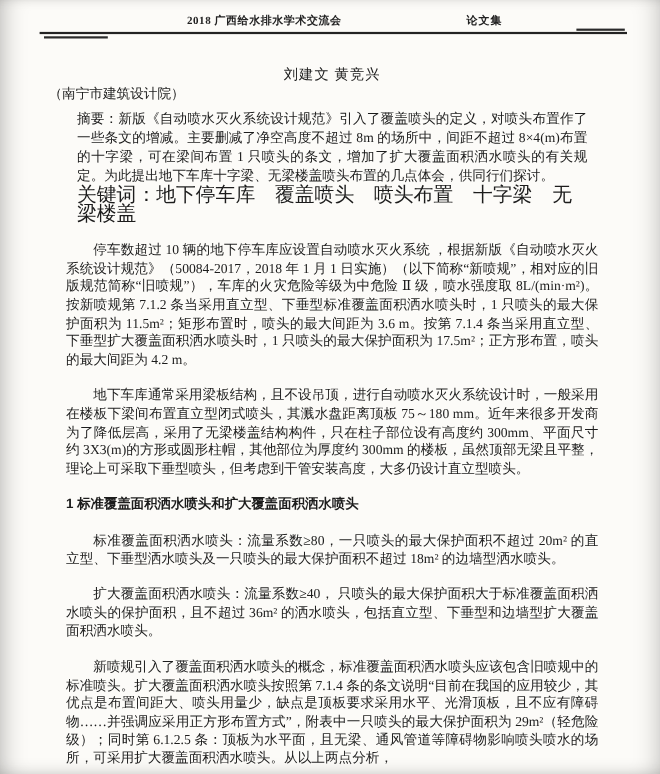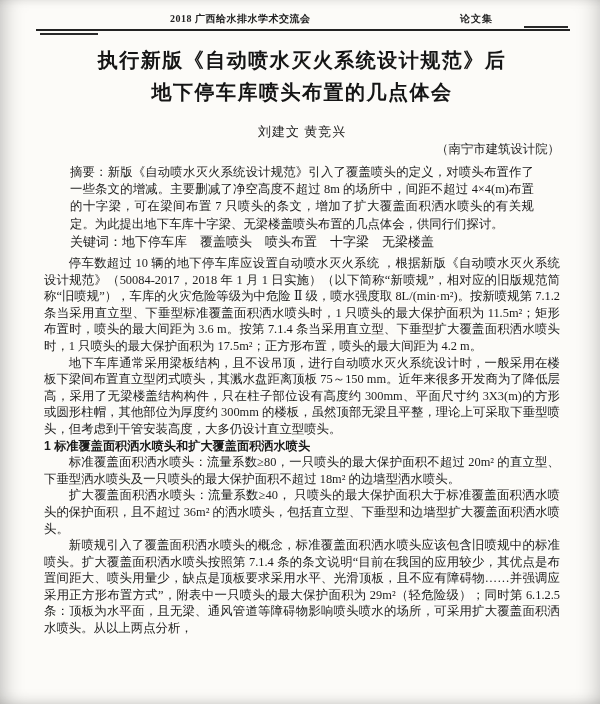--- a/index.html
+++ b/index.html
@@ -20,21 +20,21 @@
       inset 0 -12px 16px -12px rgba(0,0,0,0.15),
       inset 0 6px 10px -8px rgba(0,0,0,0.10);
   }
   
   .rh-left{
     position:absolute;top:12px;left:170px;
     font-size:10px;font-weight:bold;letter-spacing:0.5px;color:#222;
   }
   .rh-right{
     position:absolute;top:12px;left:424px;
-    font-size:10px;font-weight:bold;letter-spacing:1px;color:#222;margin-left:36px;
+    font-size:10px;font-weight:bold;letter-spacing:1px;color:#222;
   }
   .head-rule{
     position:absolute;top:29px;left:36px;right:30px;height:2px;
     background:#232323;
   }
   .head-rule-artifact-a{
     position:absolute;top:33px;left:40px;width:58px;height:2px;background:#2a2a2a;
   }
   .head-rule-artifact-b{
     position:absolute;top:26px;right:32px;width:44px;height:2px;background:#2a2a2a;
@@ -54,44 +54,44 @@
   }
   .authors{
     margin-top:15px;
     text-align:center;
     font-size:13px;
     line-height:17px;
     letter-spacing:1px;
   }
   .affiliation{
     margin-top:1px;
-    text-align:right;
+    text-align:left;
     font-size:12.4px;
     line-height:16px;
   }
   .abstract{
     margin:7px 26px 0 26px;
     font-size:12.4px;
     line-height:17.2px;
     text-align:justify;
   }
   .abstract .label,.keywords .label{font-weight:normal;}
   .keywords{
     margin:0 26px;
-    font-size:13px;
+    font-size:18px;
     line-height:17.2px;
   }
   .bodytext{
     margin-top:5px;
     font-size:12.4px;
     line-height:16.6px;
     text-align:justify;
   }
   .bodytext p{
-    margin:0;
+    margin:16px;
     text-indent:2em;
   }
   .bodytext p.sec-heading{
     text-indent:0;
     font-weight:bold;
     font-family:"Liberation Sans","DejaVu Sans",sans-serif;
     font-size:12.2px;
   }
 </style>
 </head>
@@ -100,35 +100,31 @@
 <div class="page">
 
   <div class="rh-left">2018 广西给水排水学术交流会</div>
   <div class="rh-right">论文集</div>
   <div class="head-rule"></div>
   <div class="head-rule-artifact-a"></div>
   <div class="head-rule-artifact-b"></div>
 
   <div class="content">
 
-    <div class="title">
-      <div>执行新版《自动喷水灭火系统设计规范》后</div>
-      <div>地下停车库喷头布置的几点体会</div>
-    </div>
 
     <div class="authors">刘建文 黄竞兴</div>
     <div class="affiliation">（南宁市建筑设计院）</div>
 
-    <div class="abstract"><span class="label">摘要：</span><span>新版《自动喷水灭火系统设计规范》引入了覆盖喷头的定义，对喷头布置作了 一些条文的增减。主要删减了净空高度不超过 8m 的场所中，间距不超过 4×4(m)布置的十字梁，可在梁间布置 7 只喷头的条文，增加了扩大覆盖面积洒水喷头的有关规定。为此提出地下车库十字梁、无梁楼盖喷头布置的几点体会，供同行们探讨。</span></div>
+    <div class="abstract"><span class="label">摘要：</span><span>新版《自动喷水灭火系统设计规范》引入了覆盖喷头的定义，对喷头布置作了 一些条文的增减。主要删减了净空高度不超过 8m 的场所中，间距不超过 8×4(m)布置的十字梁，可在梁间布置 1 只喷头的条文，增加了扩大覆盖面积洒水喷头的有关规定。为此提出地下车库十字梁、无梁楼盖喷头布置的几点体会，供同行们探讨。</span></div>
 
     <div class="keywords"><span class="label">关键词：</span><span>地下停车库　覆盖喷头　喷头布置　十字梁　无梁楼盖</span></div>
 
     <div class="bodytext">
       <p>停车数超过 10 辆的地下停车库应设置自动喷水灭火系统 ，根据新版《自动喷水灭火系统设计规范》（50084-2017，2018 年 1 月 1 日实施）（以下简称“新喷规”，相对应的旧版规范简称“旧喷规”），车库的火灾危险等级为中危险 Ⅱ 级，喷水强度取 8L/(min·m²)。按新喷规第 7.1.2 条当采用直立型、下垂型标准覆盖面积洒水喷头时，1 只喷头的最大保护面积为 11.5m²；矩形布置时，喷头的最大间距为 3.6 m。按第 7.1.4 条当采用直立型、下垂型扩大覆盖面积洒水喷头时，1 只喷头的最大保护面积为 17.5m²；正方形布置，喷头的最大间距为 4.2 m。</p>
-      <p>地下车库通常采用梁板结构，且不设吊顶，进行自动喷水灭火系统设计时，一般采用在楼板下梁间布置直立型闭式喷头，其溅水盘距离顶板 75～150 mm。近年来很多开发商为了降低层高，采用了无梁楼盖结构构件，只在柱子部位设有高度约 300mm、平面尺寸约 3X3(m)的方形或圆形柱帽，其他部位为厚度约 300mm 的楼板，虽然顶部无梁且平整，理论上可采取下垂型喷头，但考虑到干管安装高度，大多仍设计直立型喷头。</p>
+      <p>地下车库通常采用梁板结构，且不设吊顶，进行自动喷水灭火系统设计时，一般采用在楼板下梁间布置直立型闭式喷头，其溅水盘距离顶板 75～180 mm。近年来很多开发商为了降低层高，采用了无梁楼盖结构构件，只在柱子部位设有高度约 300mm、平面尺寸约 3X3(m)的方形或圆形柱帽，其他部位为厚度约 300mm 的楼板，虽然顶部无梁且平整，理论上可采取下垂型喷头，但考虑到干管安装高度，大多仍设计直立型喷头。</p>
       <p class="sec-heading">1 标准覆盖面积洒水喷头和扩大覆盖面积洒水喷头</p>
       <p>标准覆盖面积洒水喷头：流量系数≥80，一只喷头的最大保护面积不超过 20m² 的直立型、下垂型洒水喷头及一只喷头的最大保护面积不超过 18m² 的边墙型洒水喷头。</p>
       <p>扩大覆盖面积洒水喷头：流量系数≥40， 只喷头的最大保护面积大于标准覆盖面积洒水喷头的保护面积，且不超过 36m² 的洒水喷头，包括直立型、下垂型和边墙型扩大覆盖面积洒水喷头。</p>
       <p>新喷规引入了覆盖面积洒水喷头的概念，标准覆盖面积洒水喷头应该包含旧喷规中的标准喷头。扩大覆盖面积洒水喷头按照第 7.1.4 条的条文说明“目前在我国的应用较少，其优点是布置间距大、喷头用量少，缺点是顶板要求采用水平、光滑顶板，且不应有障碍物……并强调应采用正方形布置方式”，附表中一只喷头的最大保护面积为 29m²（轻危险级）；同时第 6.1.2.5 条：顶板为水平面，且无梁、通风管道等障碍物影响喷头喷水的场所，可采用扩大覆盖面积洒水喷头。从以上两点分析，</p>
     </div>
 
   </div>
 </div>
 
 </body></html>

